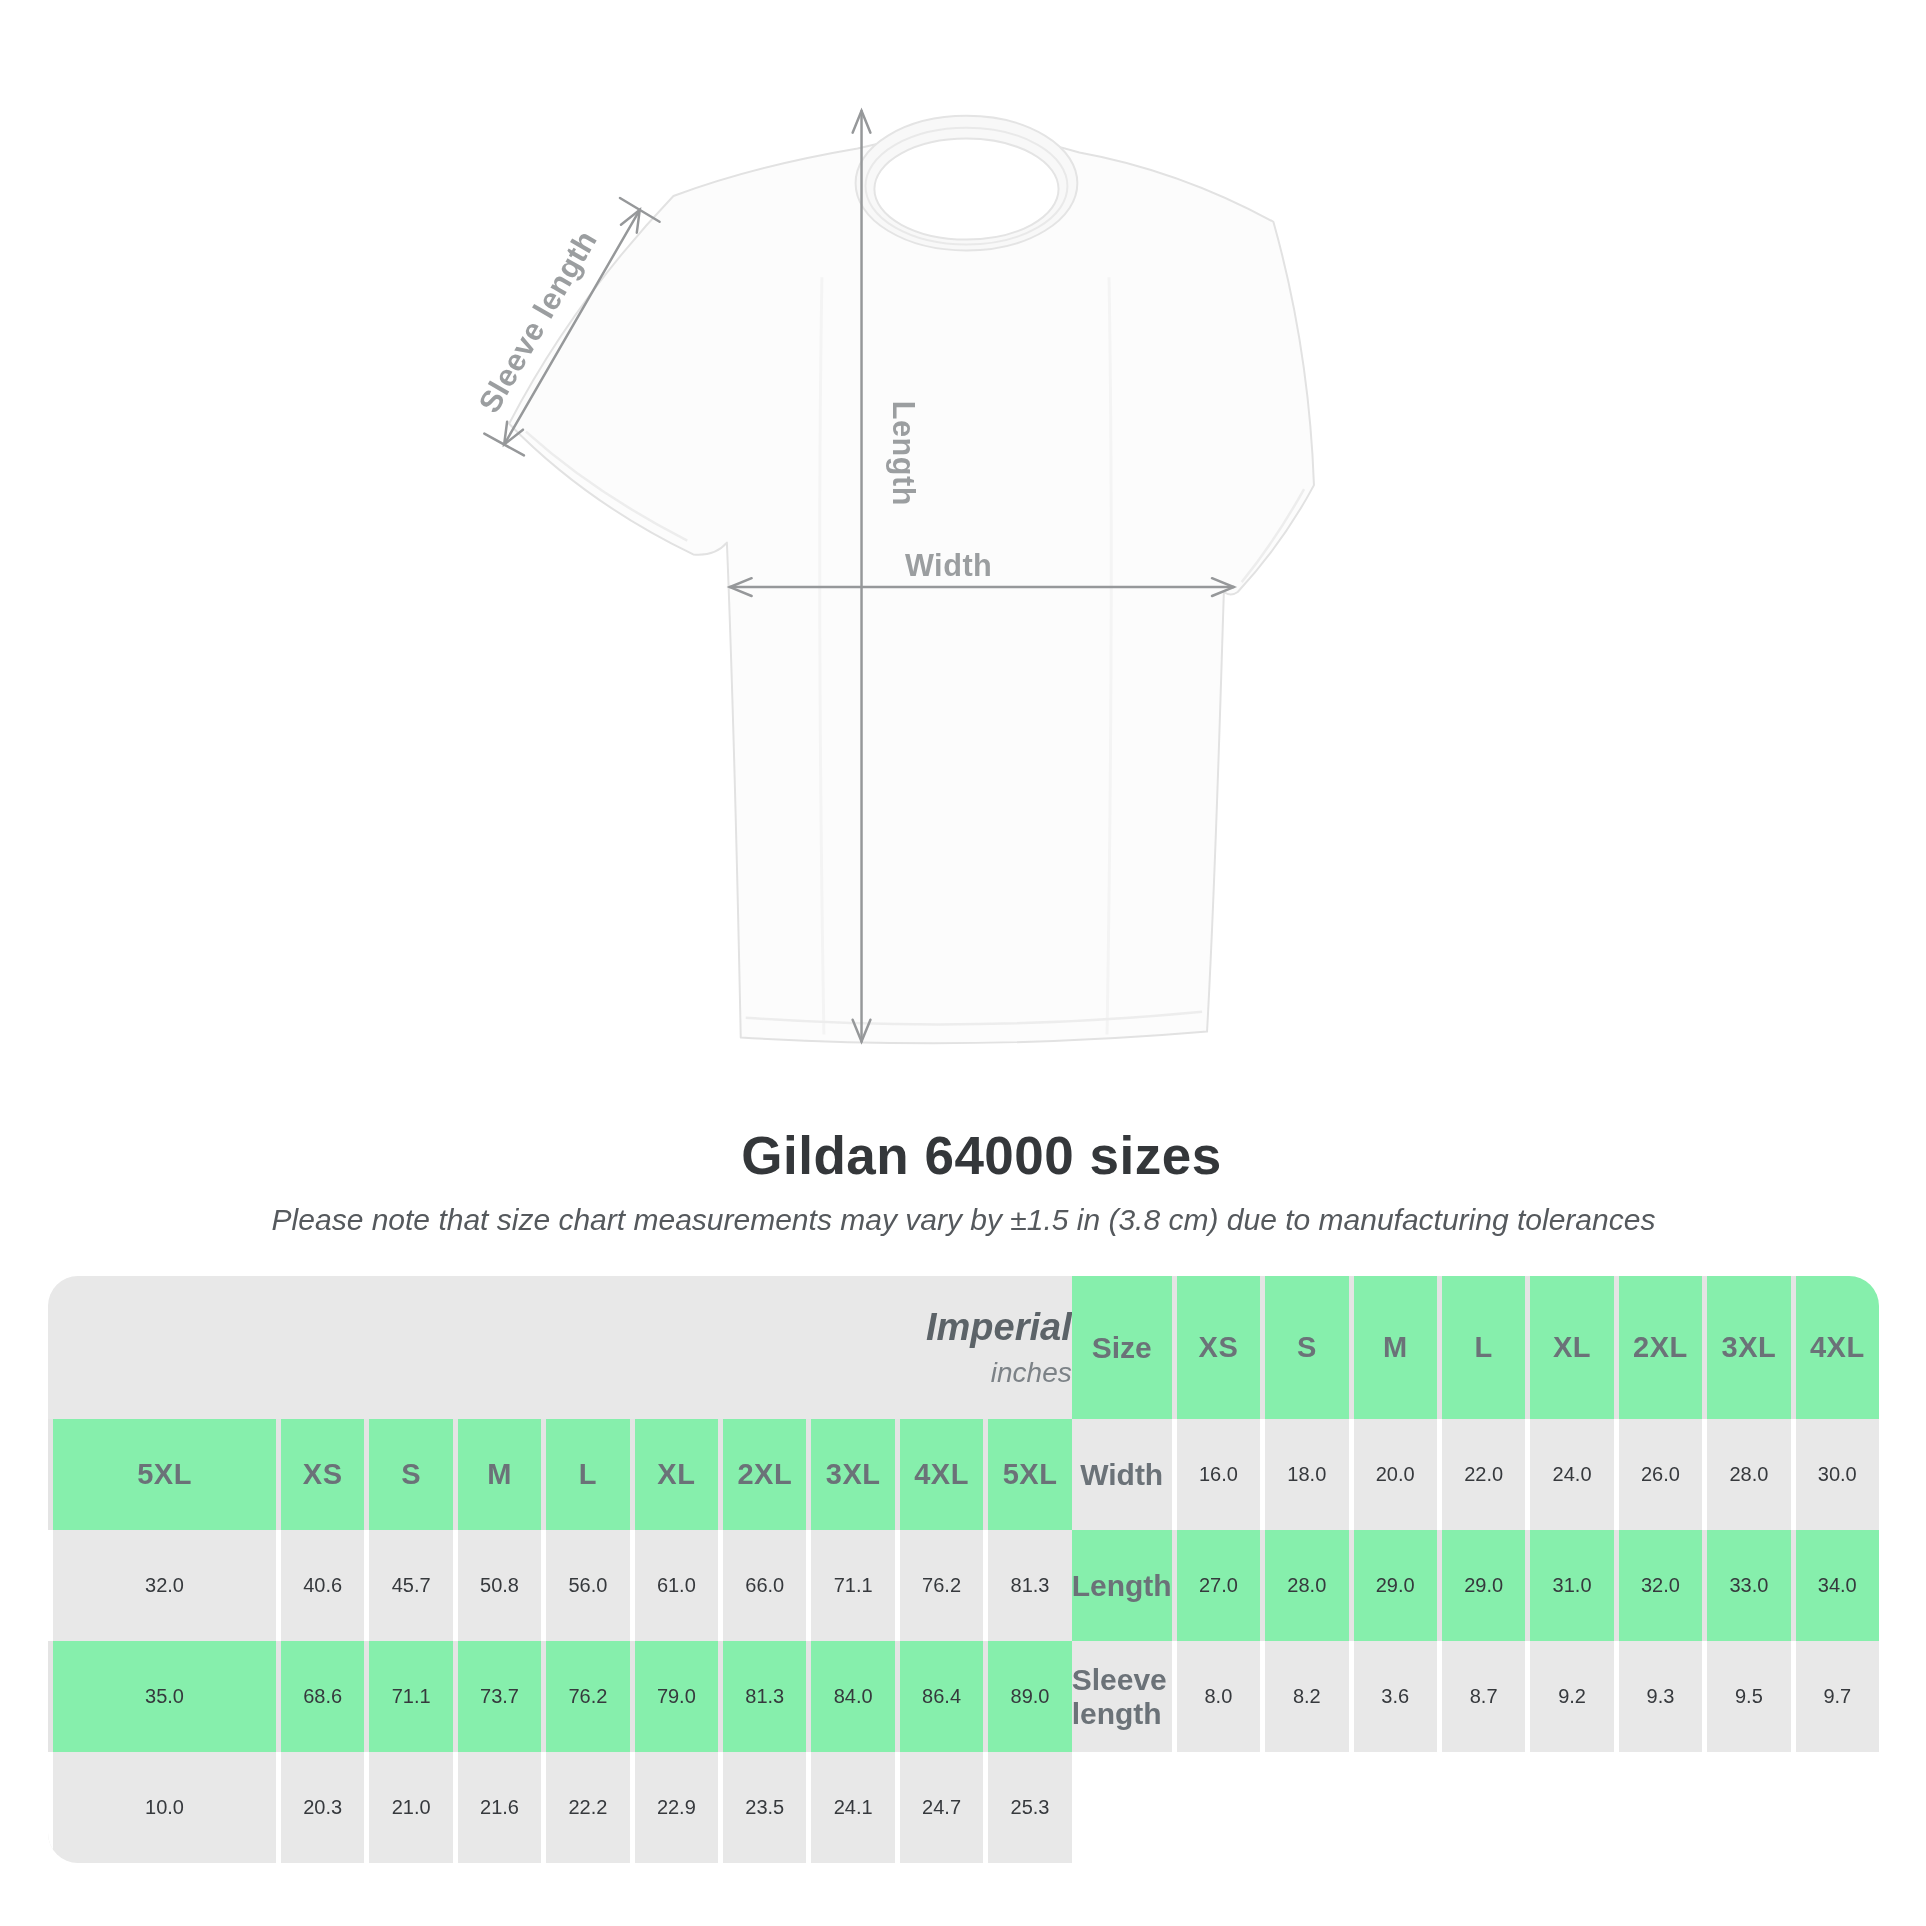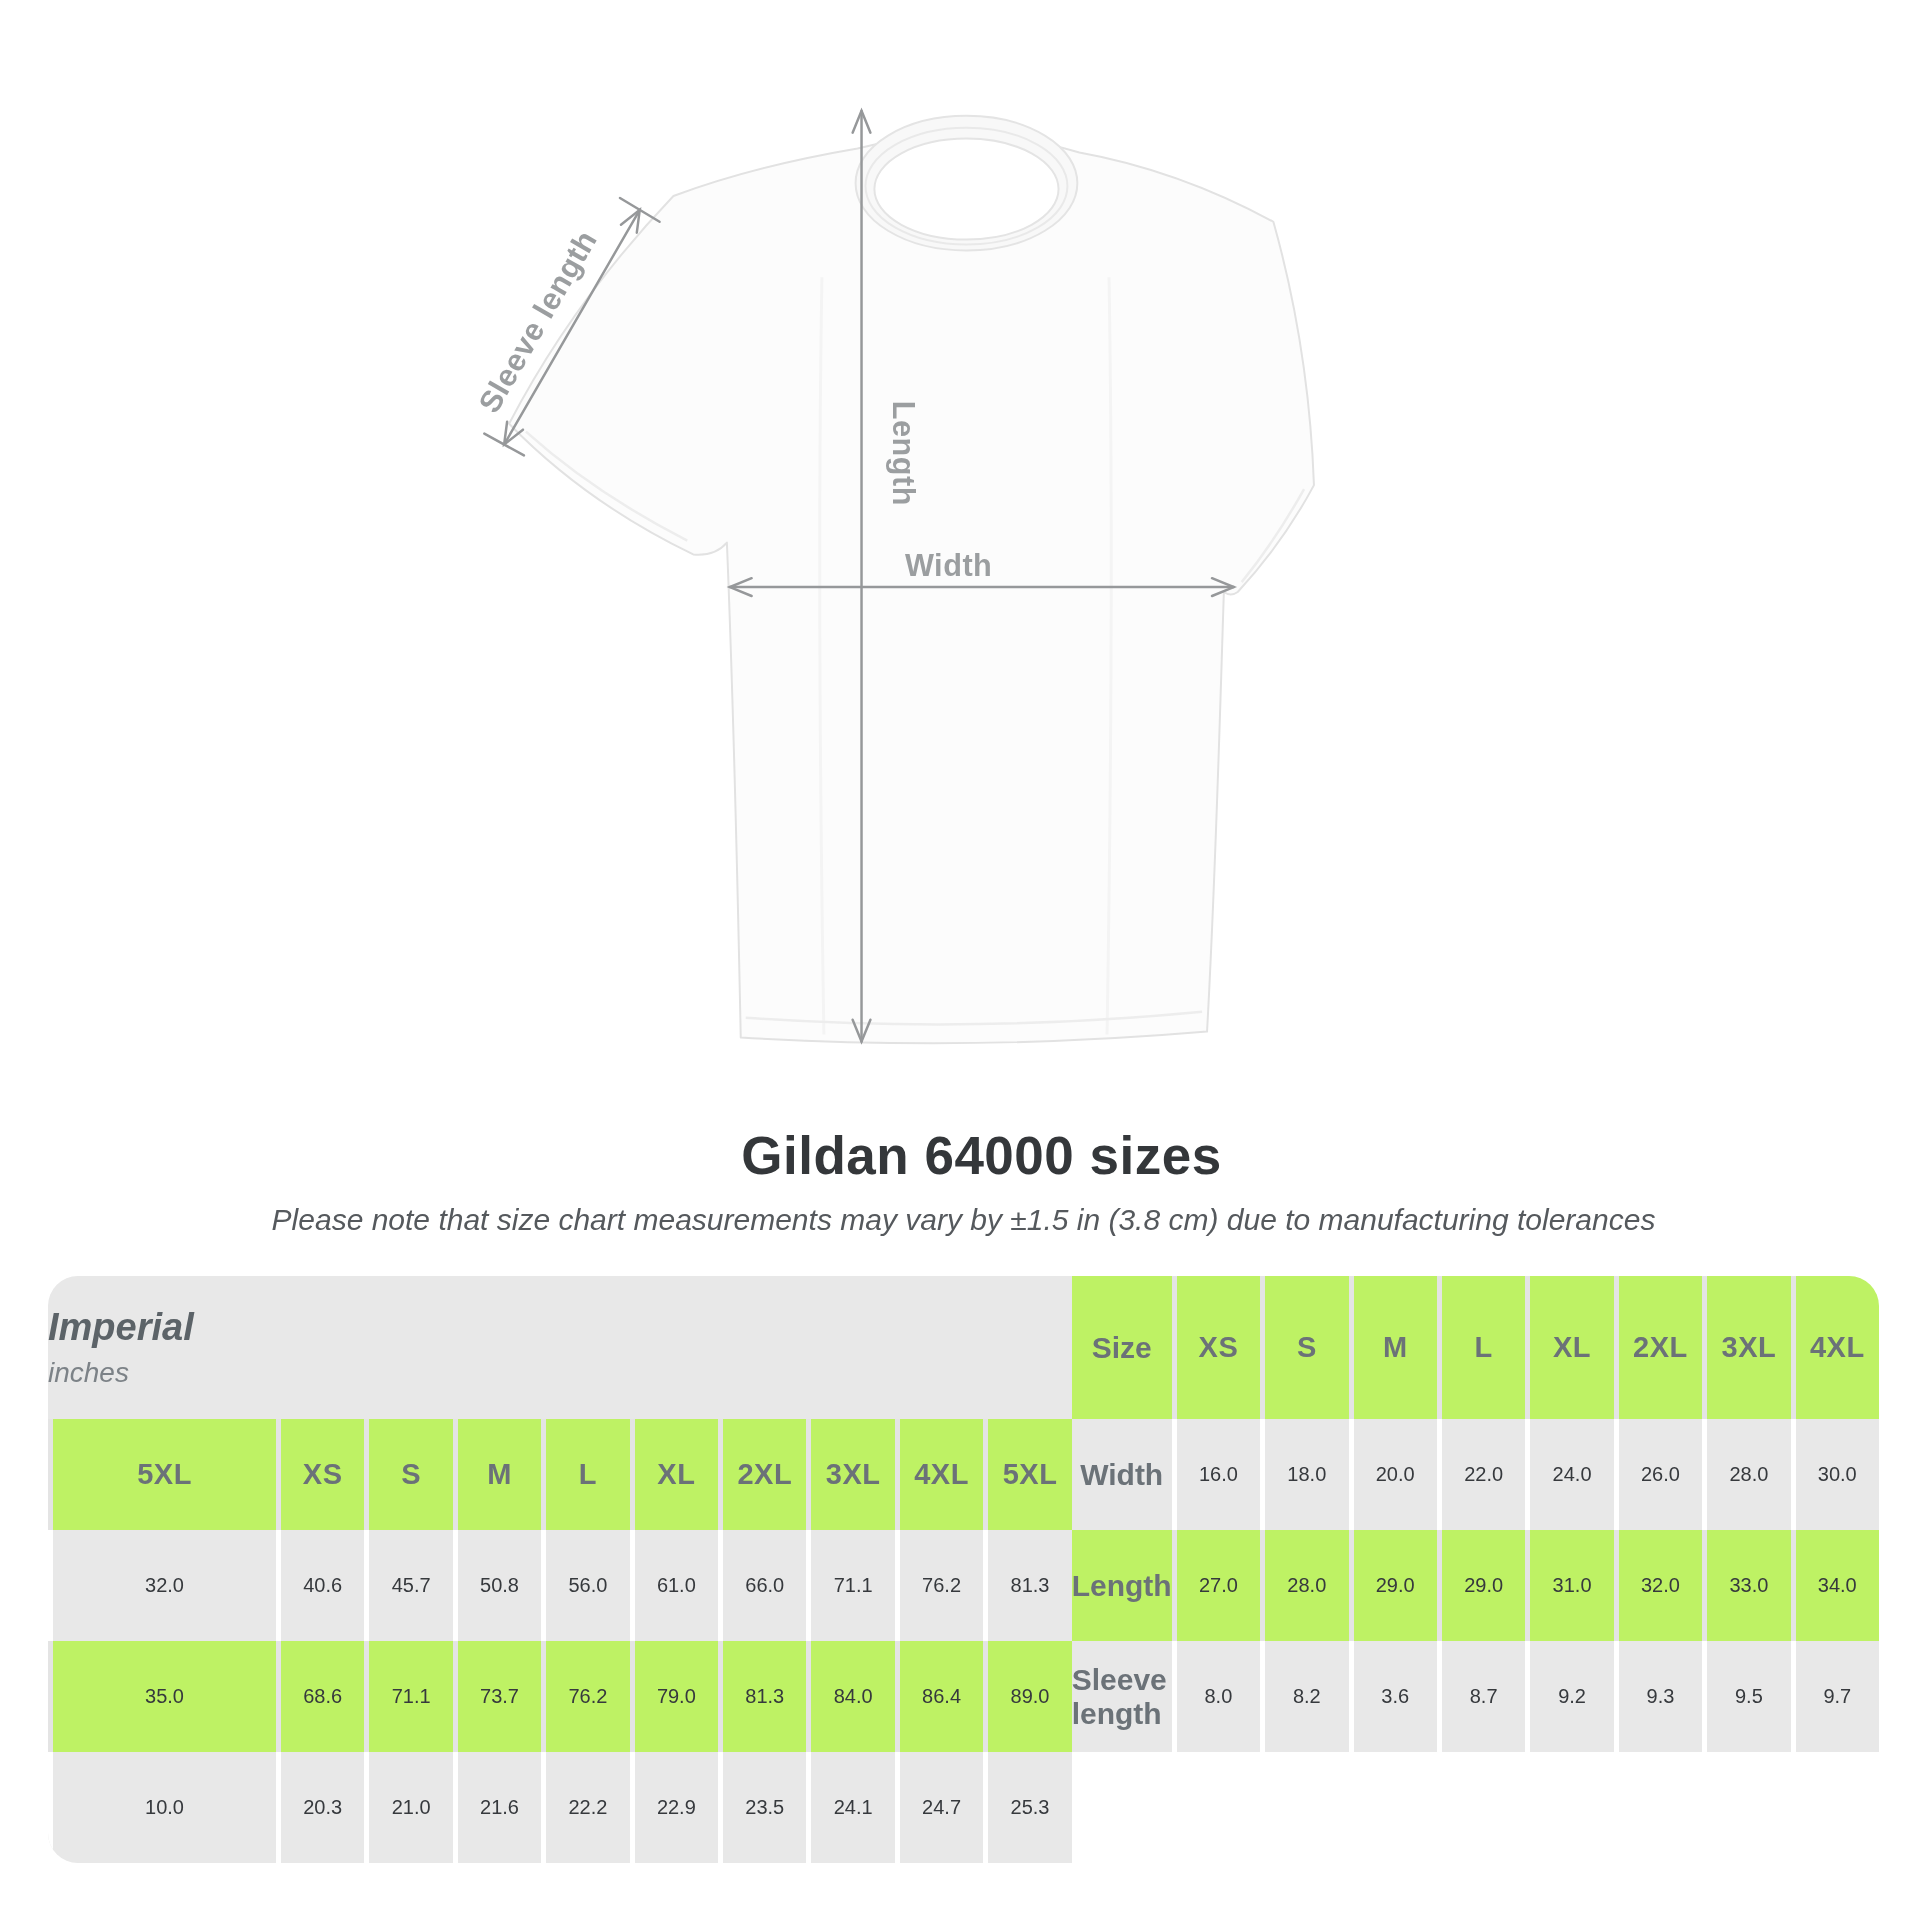--- a/index.html
+++ b/index.html
@@ -10,29 +10,29 @@
 
   .page-title{margin:36px 0 0;text-align:center;font-size:53px;line-height:61px;
     font-weight:bold;color:#34373a;letter-spacing:0.5px;padding-left:36px;}
   .size-note{margin:16px 59px 9px;text-align:center;font-style:italic;font-size:30px;
     line-height:36px;color:#55595d;}
 
   .size-table{margin:38px 48px 0;display:grid;
     grid-template-columns:228px repeat(18,1fr);
     grid-template-rows:143px repeat(4,111px);
     border-radius:30px;overflow:hidden;}
-  .band{background:#e8e8e8;display:flex;flex-direction:column;align-items:flex-start;
+  .band{background:#e8e8e8;display:flex;flex-direction:column;align-items:flex-end;
     justify-content:center;gap:8px;}
   .band-left{grid-column:1/11;}
   .band-right{grid-column:11/20;}
   .unit-name{font-size:38px;font-weight:bold;font-style:italic;color:#5c6368;}
   .unit-sub{font-size:28px;font-style:italic;color:#7c8287;}
 
   .cell{display:flex;align-items:center;justify-content:center;}
-  .rw{background:#bef264;border-left:5px solid #e4e4e4;text-align:center;}
+  .rw{background:#86efac;border-left:5px solid #e4e4e4;text-align:center;}
   .rg{background:#e8e8e8;border-left:5px solid #ffffff;}
   .size-table .lab{border-left:none;font-weight:bold;color:#6b7278;font-size:30px;}
   .head{font-weight:bold;color:#6b7278;font-size:29px;letter-spacing:0.5px;}
   .val{color:#36393d;font-size:20px;}
 
   .mlabel{font-weight:bold;font-size:31px;fill:#9b9ea0;letter-spacing:.5px;}
 </style>
 </head>
 <body>
 

